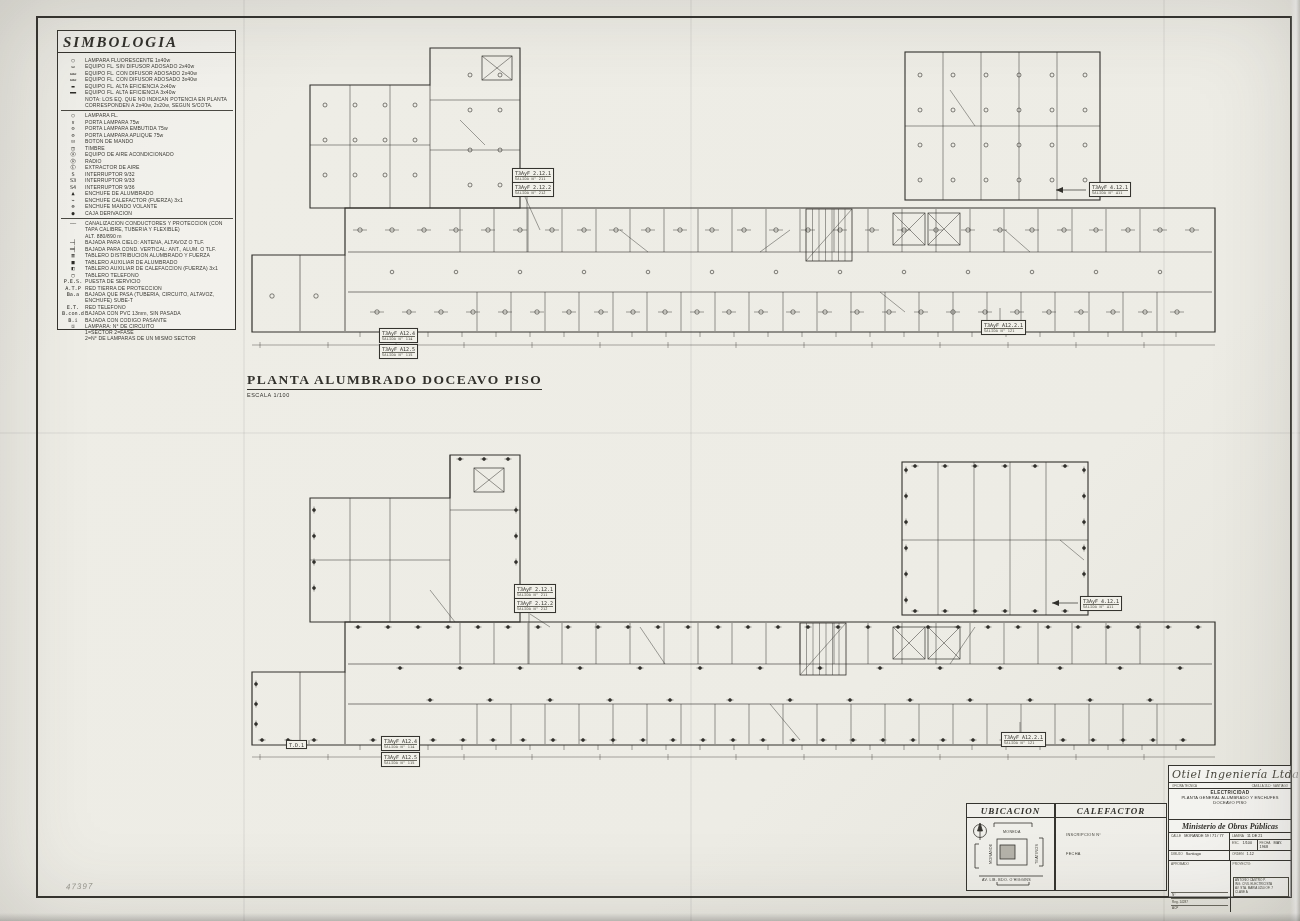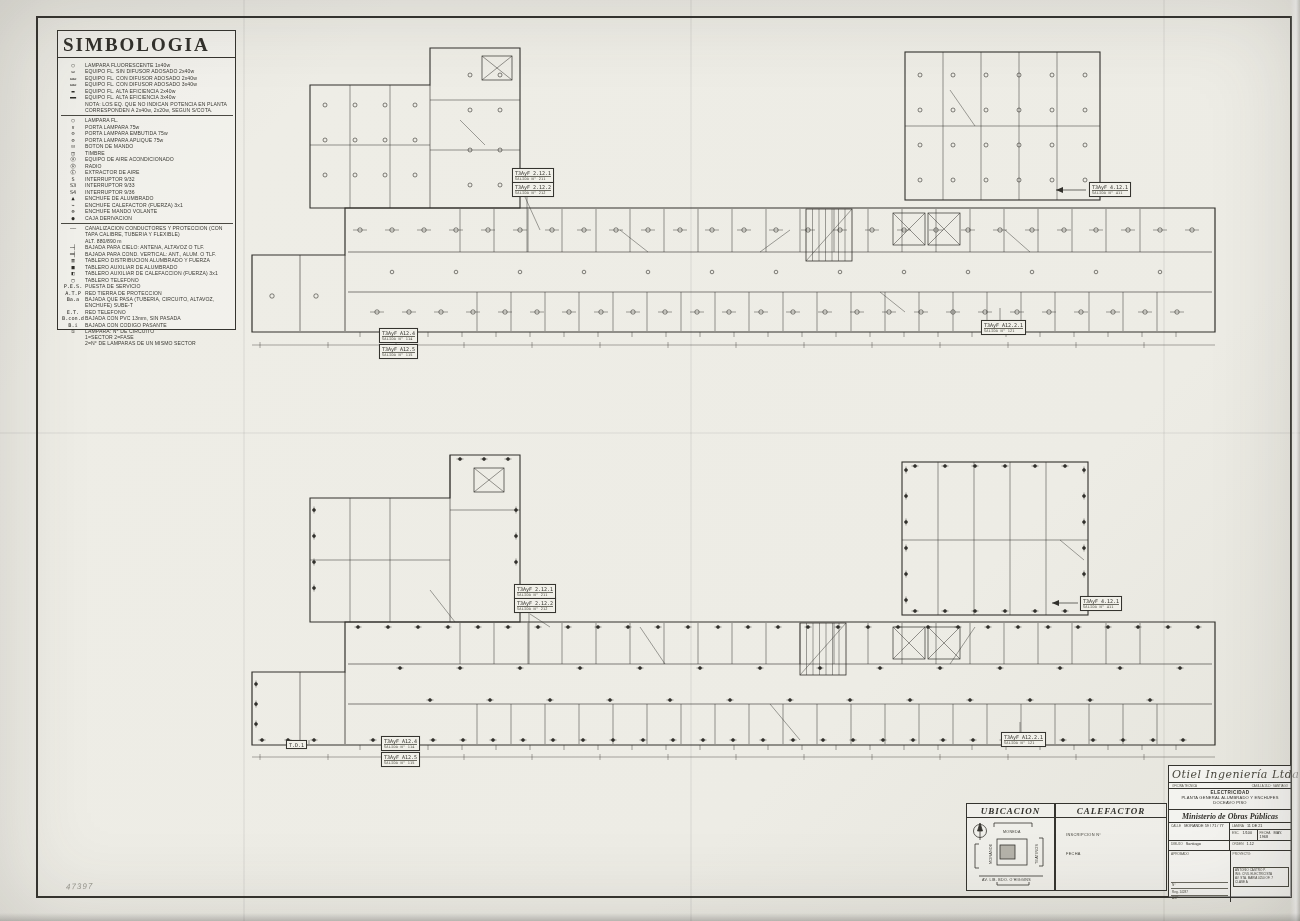--- a/index.html
+++ b/index.html
@@ -10,22 +10,22 @@
   .crease-v{position:absolute;top:0;bottom:0;width:2px;background:rgba(0,0,0,.045);}
   .crease-h{position:absolute;left:0;right:0;height:2px;background:rgba(0,0,0,.04);}
   #edge-right{position:absolute;top:0;right:0;width:10px;height:921px;background:linear-gradient(90deg,rgba(0,0,0,0) 0%,rgba(255,255,255,.65) 60%,rgba(0,0,0,.12) 100%);}
   #edge-bottom{position:absolute;left:0;bottom:0;height:8px;width:1300px;background:linear-gradient(0deg,rgba(0,0,0,.18),rgba(0,0,0,0));}
   #vignette{position:absolute;inset:0;box-shadow:inset 0 0 90px rgba(60,58,48,.18);pointer-events:none;}
 
   #frame{position:absolute;left:36px;top:16px;width:1252px;height:878px;border:2px solid #35342f;}
 
   
   #legend{position:absolute;left:57px;top:30px;width:177px;height:298px;border:1.6px solid #35342f;background:rgba(255,255,255,.25);}
-  #legend-title{font-family:"Liberation Serif",serif;font-weight:bold;font-size:19px;letter-spacing:2px;
-                padding:3px 0 1px 5px;border-bottom:1.2px solid #35342f;}
+  #legend-title{font-family:"Liberation Serif",serif;font-weight:bold;font-size:15px;letter-spacing:2px;
+                padding:3px 0 1px 5px;border-bottom:1.2px solid #35342f;font-style:italic;}
   #legend-rows{padding:2px 2px 0 3px;}
   .lsec{border-bottom:.8px solid #4a4942;padding:1.5px 0;}
   .lsec:last-child{border-bottom:none;}
   .lrow{display:flex;align-items:flex-start;margin:0 0 .5px 0;}
   .lsym{flex:0 0 24px;text-align:center;font-family:"DejaVu Sans Mono",monospace;font-size:5.2px;line-height:6px;color:#2e2d28;}
   .llab{flex:1;font-size:5.1px;line-height:6px;letter-spacing:.1px;white-space:pre-line;color:#3a3933;}
 
   
   .plan-title{position:absolute;font-family:"Liberation Serif",serif;font-weight:bold;font-size:13.5px;letter-spacing:1.5px;}
   .plan-title .t{border-bottom:1.6px solid #32312c;padding-bottom:1px;display:inline-block;}
@@ -49,21 +49,21 @@
   #inscripcion .f1{margin-top:14px;} #inscripcion .f2{margin-top:14px;}
 
   
   #titleblock{position:absolute;left:1168px;top:765px;width:122px;height:131px;border:1.6px solid #35342f;background:rgba(255,255,255,.5);font-size:3.8px;}
   .tb-company{font-family:"DejaVu Serif",serif;font-style:italic;font-size:11px;letter-spacing:.5px;white-space:nowrap;
               padding:2px 0 1px 3px;border-bottom:1px solid #35342f;color:#4a483f;}
   .tb-sub{display:flex;justify-content:space-between;padding:.5px 3px;font-size:2.9px;border-bottom:1px solid #35342f;color:#55544a;}
   .tb-disc{text-align:center;font-weight:bold;font-size:4.6px;letter-spacing:.4px;margin-top:1px;}
   .tb-dt{text-align:center;font-size:4.1px;letter-spacing:.2px;}
   .tb-client{font-family:"Liberation Serif",serif;font-weight:bold;font-style:italic;font-size:8px;text-align:center;
-             border-top:1px solid #35342f;border-bottom:1px solid #35342f;padding:1.5px 0;margin-top:4px;white-space:nowrap;}
+             border-top:1px solid #35342f;border-bottom:1px solid #35342f;padding:1.5px 0;margin-top:14px;white-space:nowrap;}
   .tb-row{display:flex;border-bottom:1px solid #35342f;}
   .tb-cell{padding:1px 2px;}
   .tb-lbl{font-size:3.2px;color:#55544a;margin-right:2px;}
   .tb-val{font-size:3.8px;}
   .brd-r{border-right:1px solid #35342f;}
   .tb-tall{display:flex;height:51px;}
   .tb-tall .col{flex:1;padding:1px 2px;position:relative;}
   .tb-lines{position:absolute;left:2px;right:2px;bottom:1px;}
   .tb-lines div{border-top:.6px solid #6a695f;font-size:3.1px;padding:.5px 0 1px 1px;color:#4a493f;}
   .pr-box{border:.8px solid #4a493f;margin-top:11px;padding:1px 1.5px;}
@@ -918,20 +918,24 @@
           <div class="lrow">
             <span class="lsym">①</span>
             <span class="llab">LAMPARA: N° DE CIRCUITO
 1=SECTOR  2=FASE
 2=N° DE LAMPARAS DE UN MISMO SECTOR</span>
           </div>
         </div>
       </div>
   </div>
 
+  <div class="plan-title" style="left:247px;top:372px;">
+    <span class="t">PLANTA ALUMBRADO DOCEAVO PISO</span>
+    <span class="s">ESCALA 1/100</span>
+  </div>
 
   <div id="tags">
       <div class="tag" style="left: 512px; top: 168px;"><span>T3AyF 2.12.1</span><span class="sub">SALIDA N° 211</span></div>
       <div class="tag" style="left: 512px; top: 182px;"><span>T3AyF 2.12.2</span><span class="sub">SALIDA N° 212</span></div>
       <div class="tag" style="left: 1089px; top: 182px;"><span>T3AyF 4.12.1</span><span class="sub">SALIDA N° 411</span></div>
       <div class="tag" style="left: 981px; top: 320px;"><span>T3AyF A12.2.1</span><span class="sub">SALIDA N° 121</span></div>
       <div class="tag" style="left: 379px; top: 328px;"><span>T3AyF A12.4</span><span class="sub">SALIDA N° 114</span></div>
       <div class="tag" style="left: 379px; top: 344px;"><span>T3AyF A12.5</span><span class="sub">SALIDA N° 115</span></div>
       <div class="tag" style="left: 514px; top: 584px;"><span>T3AyF 2.12.1</span><span class="sub">SALIDA N° 211</span></div>
       <div class="tag" style="left: 514px; top: 598px;"><span>T3AyF 2.12.2</span><span class="sub">SALIDA N° 212</span></div>

